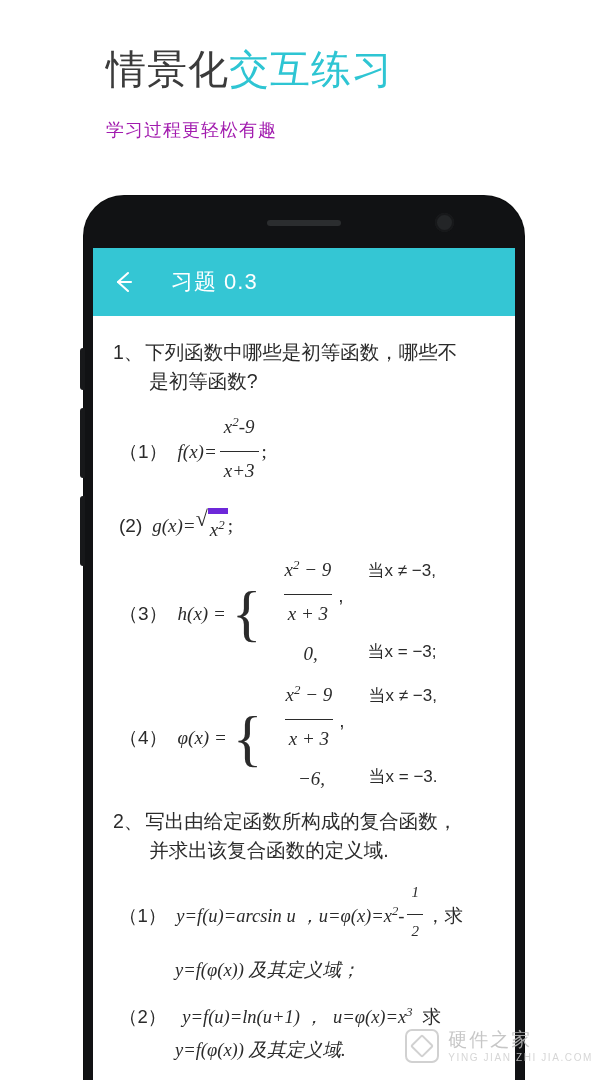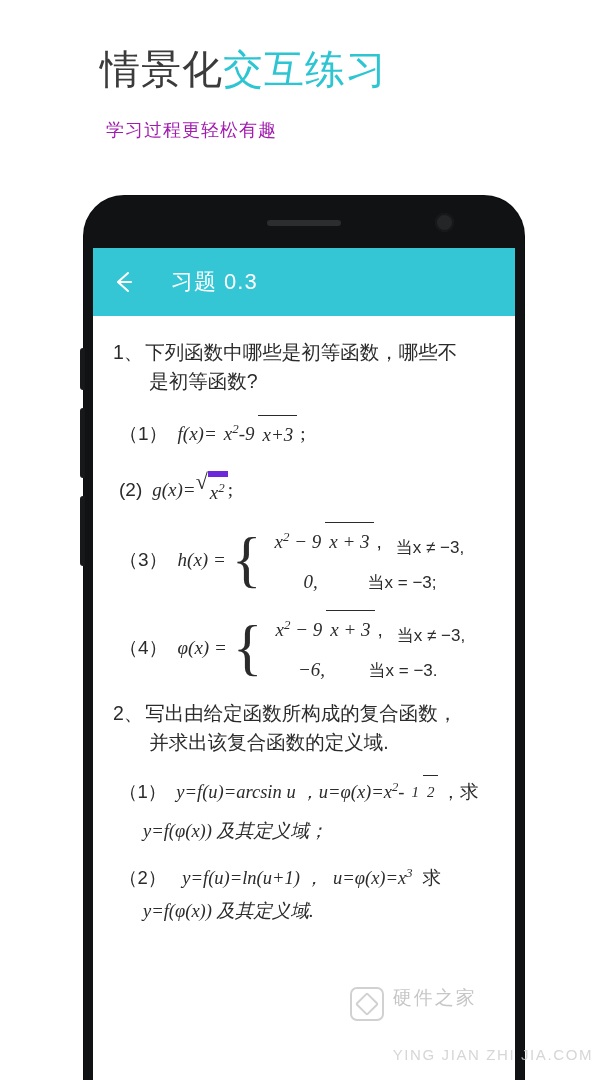--- a/index.html
+++ b/index.html
@@ -7,21 +7,21 @@
     width: 607px; height: 1080px;
     background: #ffffff;
     font-family: "Liberation Sans", sans-serif;
     overflow: hidden;
   }
   .page { position: relative; width: 607px; height: 1080px; background: #fff; }
 
   
   .headline {
     position: absolute;
-    left: 100px; top: 42px;
+    left: 106px; top: 42px;
     font-size: 40px;
     font-weight: 400;
     letter-spacing: 1px;
     white-space: nowrap;
   }
   .headline .dark { color: #3b3b3b; }
   .headline .accent { color: #2ec5d3; }
   .subline {
     position: absolute;
     left: 106px; top: 118px;
@@ -120,27 +120,28 @@
     margin: 18px 0 10px 6px;
     font-size: 19px;
   }
   .item-label { flex: 0 0 auto; margin-right: 10px; }
   .math { font-family: "Liberation Serif", serif; font-style: italic; }
   .mathup { font-family: "Liberation Serif", serif; font-style: normal; }
 
   
   .frac {
     display: inline-flex;
-    flex-direction: row;
+    flex-direction: column;
     align-items: center;
     vertical-align: middle;
     margin: 0 3px;
     font-family: "Liberation Serif", serif;
     font-style: italic;
     line-height: 1.15;
+    gap: 13px;
   }
   .frac .num { padding: 0 4px; }
   .frac .den { padding: 8px 4px; border-top: 1px solid #2b2b2b; }
   .frac.small { font-size: 15px; }
 
   
   .sqrt { display: inline-flex; align-items: stretch; font-family: "Liberation Serif", serif; font-style: italic; }
   .sqrt .sign { font-style: normal; font-size: 22px; line-height: 1; }
   .sqrt .rad { border-top: 6px solid #6d28d9; padding: 1px 3px 0 2px; }
 
@@ -152,26 +153,26 @@
     font-size: 19px;
   }
   .brace {
     font-size: 62px;
     line-height: 0.82;
     font-family: "Liberation Serif", serif;
     margin: 0 6px 0 6px;
     font-weight: 300;
   }
   .cases { display: flex; flex-direction: column; gap: 6px; }
-  .case-row { display: flex; align-items: flex-end; gap: 14px; }
+  .case-row { display: flex; align-items: flex-start; gap: 14px; }
   .case-val { min-width: 86px; display: flex; justify-content: center; align-items: center; }
   .case-cond { font-size: 17px; }
 
   .sub-item { margin: 18px 0 8px 6px; font-size: 18.5px; display: flex; align-items: center; flex-wrap: wrap; }
-  .sub-cont { margin: 4px 0 8px 30px; font-size: 18.5px; }
+  .sub-cont { margin: 4px 0 8px 62px; font-size: 18.5px; }
   sup { font-size: 0.68em; vertical-align: super; }
 
   
   .watermark {
     position: absolute;
     right: 14px; bottom: 16px;
     display: flex;
     align-items: flex-start;
     gap: 9px;
     opacity: .85;
@@ -186,21 +187,21 @@
     content: "";
     position: absolute;
     left: 50%; top: 50%;
     width: 13px; height: 13px;
     transform: translate(-50%,-50%) rotate(45deg);
     border: 2px solid #c9c9c9;
     border-radius: 2px;
   }
   .wm-text { line-height: 1.2; }
   .wm-main { font-size: 19px; color: #bdbdbd; letter-spacing: 2px; }
-  .wm-sub { font-size: 15px; color: #cfcfcf; letter-spacing: 1.6px; margin-top: 36px; }
+  .wm-sub { font-size: 10px; color: #cfcfcf; letter-spacing: 1.6px; }
 </style>
 </head>
 <body>
 
 <div class="page">
 
   <div class="headline">
     <span class="dark">情景化</span><span class="accent">交互练习</span>
   </div>
   <div class="subline">学习过程更轻松有趣</div>

